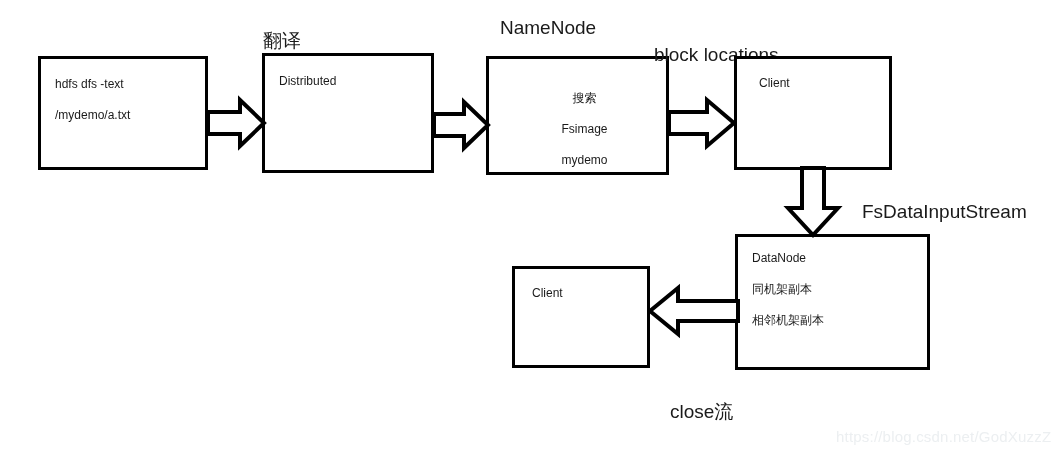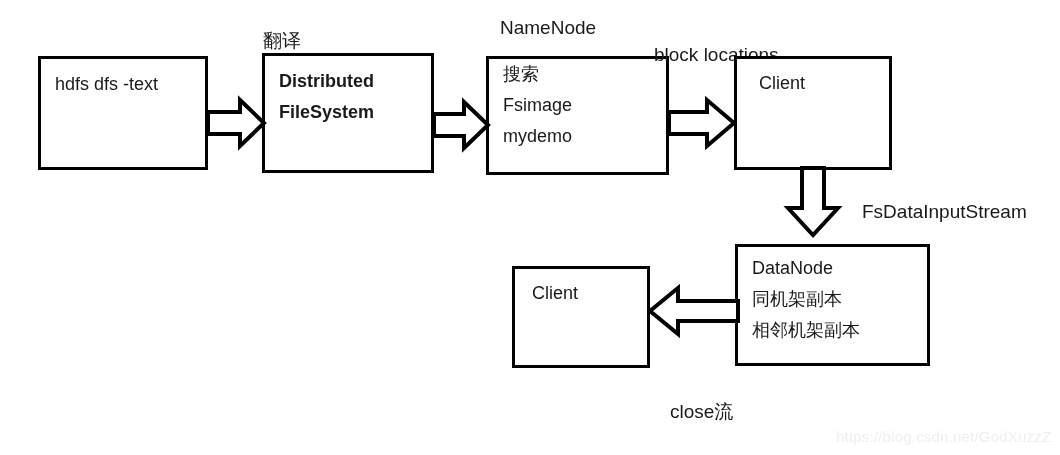--- a/index.html
+++ b/index.html
@@ -18,21 +18,21 @@
     overflow: hidden;
   }
   .box {
     position: absolute;
     box-sizing: border-box;
     border: 3px solid #000000;
     background: #ffffff;
     padding: 10px 0 0 14px;
   }
   .box .line {
-    font-size: 18px;
+    font-size: 12px;
     line-height: 31px;
     color: #1a1a1a;
     white-space: nowrap;
     font-family: "Liberation Sans", "DejaVu Sans", sans-serif;
   }
   .caption {
     position: absolute;
     font-size: 19px;
     line-height: 22px;
     color: #1a1a1a;
@@ -56,46 +56,46 @@
     letter-spacing: 0.2px;
   }
 </style>
 </head>
 <body>
 
 <div id="canvas">
 
   <div class="box" style="left:38px; top:56px; width:170px; height:114px;">
     <div class="line">hdfs dfs -text</div>
+    <div class="line">/mydemo/a.txt</div>
   </div>
 
   <div class="caption" style="left:263px; top:30px;">翻译</div>
 
-  <div class="box" style="left:262px; top:53px; width:172px; height:120px;font-weight:bold;">
+  <div class="box" style="left:262px; top:53px; width:172px; height:120px;">
     <div class="line">Distributed</div>
-    <div class="line">FileSystem</div>
   </div>
 
   <div class="caption" style="left:500px; top:17px;text-align:right;">NameNode</div>
 
-  <div class="box" style="left:486px; top:56px; width:183px; height:119px; padding-top:0;">
+  <div class="box" style="left:486px; top:56px; width:183px; height:119px; padding-top:24px;text-align:center;">
     <div class="line">搜索</div>
     <div class="line">Fsimage</div>
     <div class="line">mydemo</div>
   </div>
 
   <div class="caption" style="left:654px; top:16px;margin-top:28px;">block locations</div>
 
   <div class="box" style="left:734px; top:56px; width:158px; height:114px; padding-top:9px; padding-left:22px;">
     <div class="line">Client</div>
   </div>
 
   <div class="caption" style="left:862px; top:201px;">FsDataInputStream</div>
 
-  <div class="box" style="left:735px; top:244px; width:195px; height:122px; padding-top:6px;">
+  <div class="box" style="left:735px; top:234px; width:195px; height:136px; padding-top:6px;">
     <div class="line">DataNode</div>
     <div class="line">同机架副本</div>
     <div class="line">相邻机架副本</div>
   </div>
 
   <div class="box" style="left:512px; top:266px; width:138px; height:102px; padding-top:9px; padding-left:17px;">
     <div class="line">Client</div>
   </div>
 
   <div class="caption" style="left:670px; top:385px;margin-top:16px;">close流</div>

